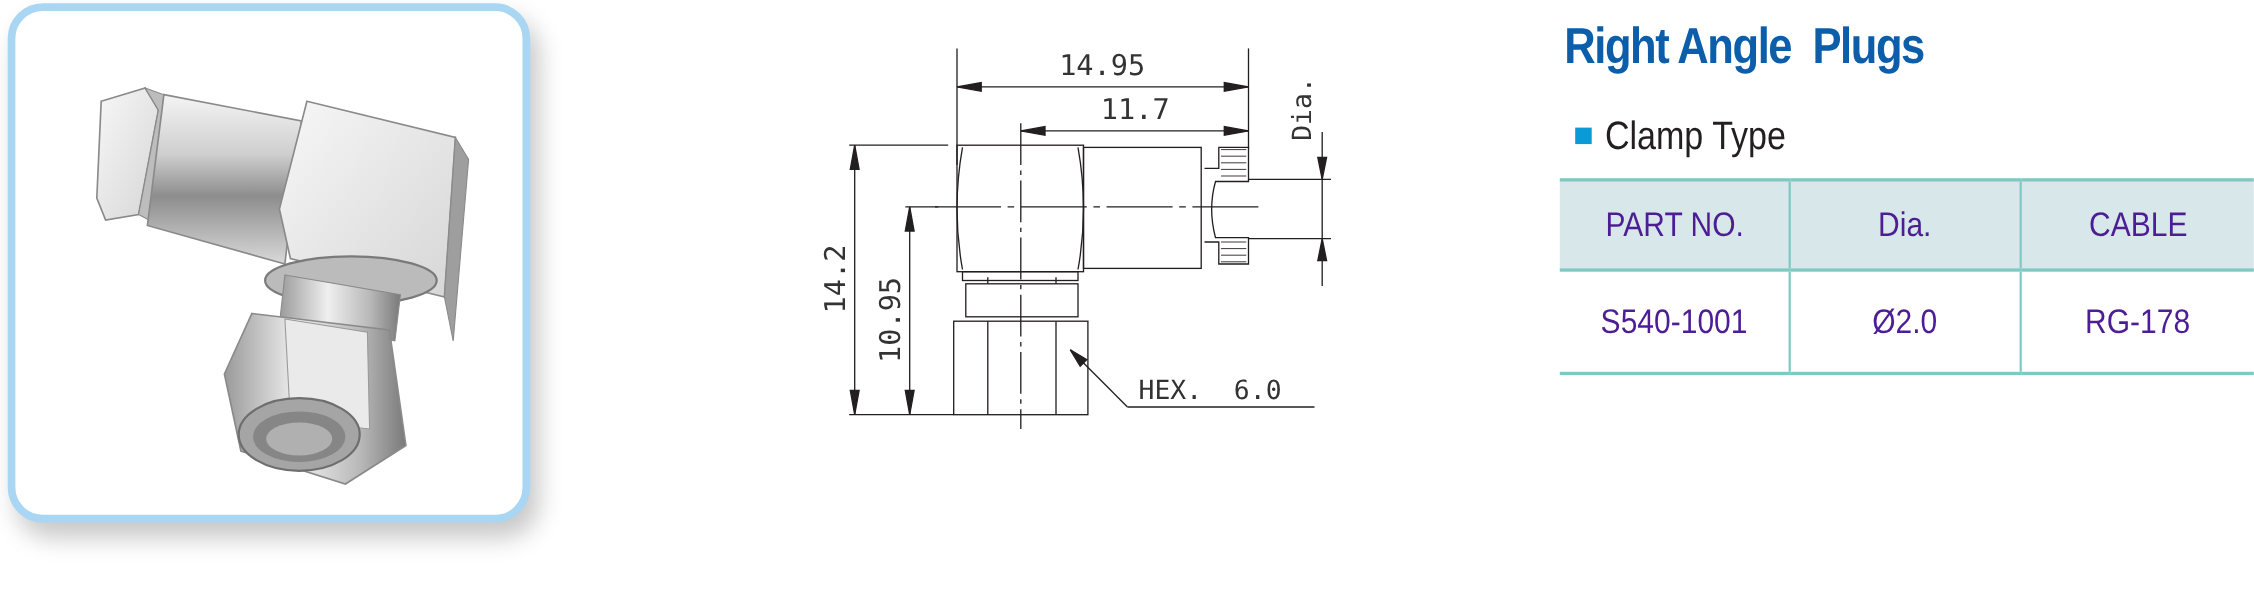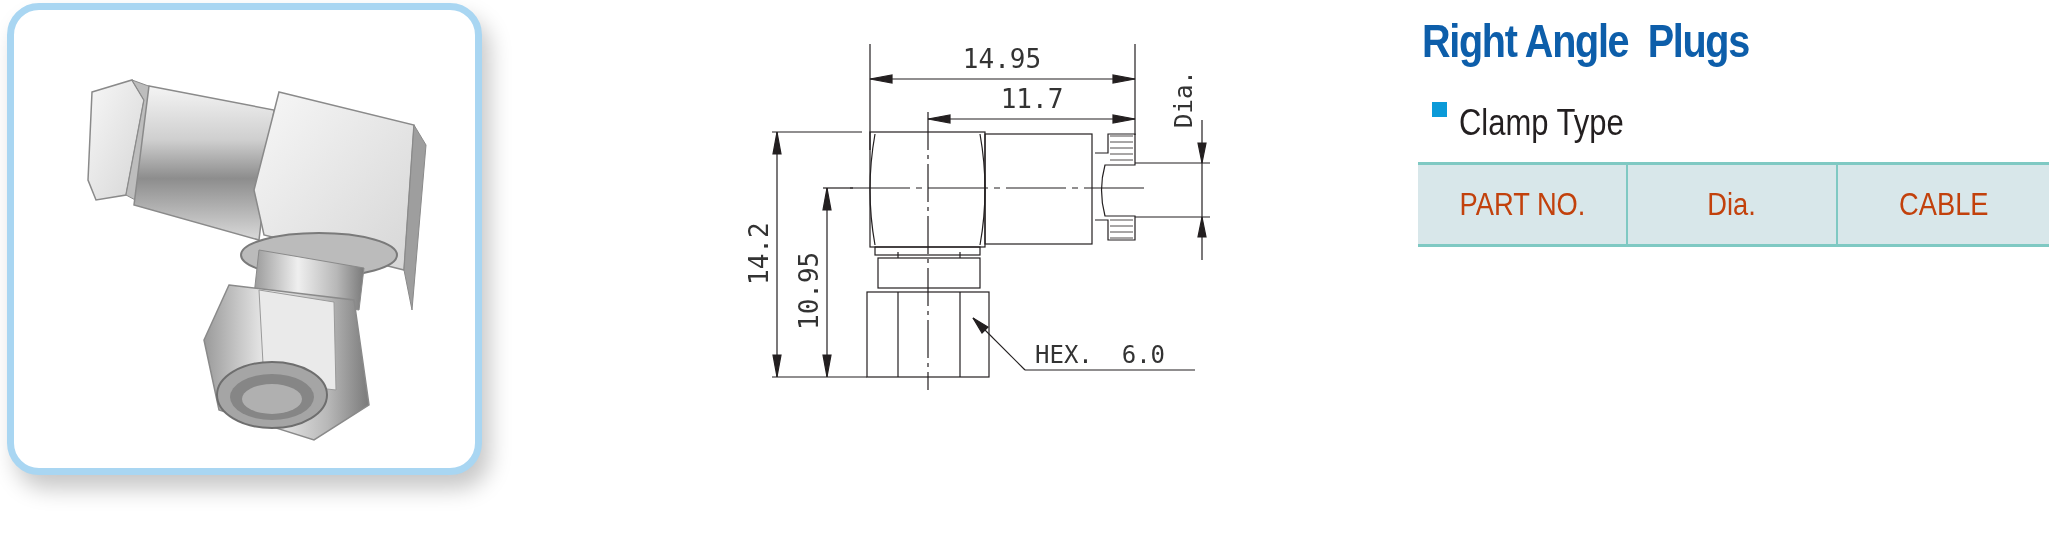--- a/index.html
+++ b/index.html
@@ -16,37 +16,37 @@
   .drawing { position: absolute; left: 720px; top: 30px; width: 500px; height: 400px; }
 
   .title {
     position: absolute; left: 1422px; top: 14px; margin: 0;
     font-family: "Liberation Sans", sans-serif; font-weight: bold;
     font-size: 46px; color: #0d5eaa; letter-spacing: -1.5px;
     transform: scaleX(0.86); transform-origin: left center;
     white-space: pre;
   }
   .subtitle {
-    position: absolute; left: 1432px; top: 102px; display: flex; align-items: flex-start;
+    position: absolute; left: 1432px; top: 102px; display: flex; align-items: center;
   }
   .bullet { width: 15px; height: 15px; background: #0b9ad8; margin-right: 12px; }
   .subtitle-text {
     font-size: 36px; color: #231f20;
     transform: scaleX(0.86); transform-origin: left center; display: inline-block;
   }
 
   table.spec {
     position: absolute; left: 1418px; top: 162px; width: 631px;
     border-collapse: collapse; table-layout: fixed;
   }
   table.spec col.c1 { width: 209px; }
   table.spec col.c2 { width: 210px; }
   table.spec col.c3 { width: 212px; }
   table.spec th, table.spec td {
-    text-align: center; font-weight: normal; color: #c2410c;
+    text-align: center; font-weight: normal; color: #4c1d95;
     font-size: 31px; border-left: 2px solid #7fc9c3; border-right: 2px solid #7fc9c3;
   }
   table.spec th:first-child, table.spec td:first-child { border-left: none; }
   table.spec th:last-child, table.spec td:last-child { border-right: none; }
   table.spec thead tr { background: #d8e7ea; height: 82px; }
   table.spec thead th { border-top: 3px solid #7fc9c3; border-bottom: 3px solid #7fc9c3; }
   table.spec tbody tr { height: 94px; }
   table.spec tbody td { border-bottom: 2px solid #9fd6d1; }
   table.spec tbody tr:last-child td { border-bottom: 3px solid #7fc9c3; }
   .cell-text { display: inline-block; transform: scaleX(0.88); }
@@ -167,14 +167,19 @@
       <col class="c3">
     </colgroup>
   <thead>
     <tr>
       <th><span class="cell-text">PART NO.</span></th>
       <th><span class="cell-text">Dia.</span></th>
       <th><span class="cell-text">CABLE</span></th>
     </tr>
   </thead>
   <tbody>
+    <tr>
+      <td><span class="cell-text">S540-1001</span></td>
+      <td><span class="cell-text">Ø2.0</span></td>
+      <td><span class="cell-text">RG-178</span></td>
+    </tr>
   </tbody>
 </table>
 
 </body></html>

